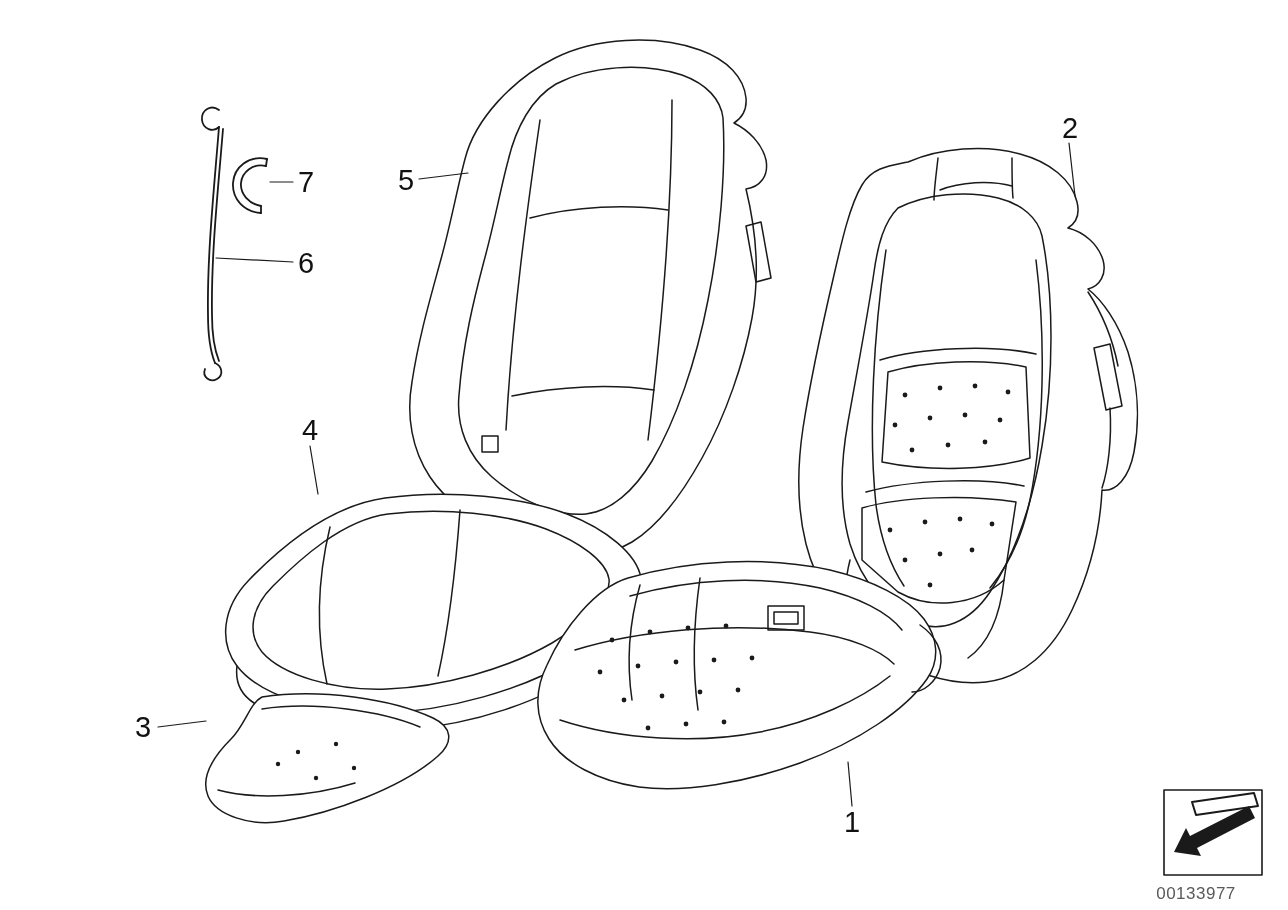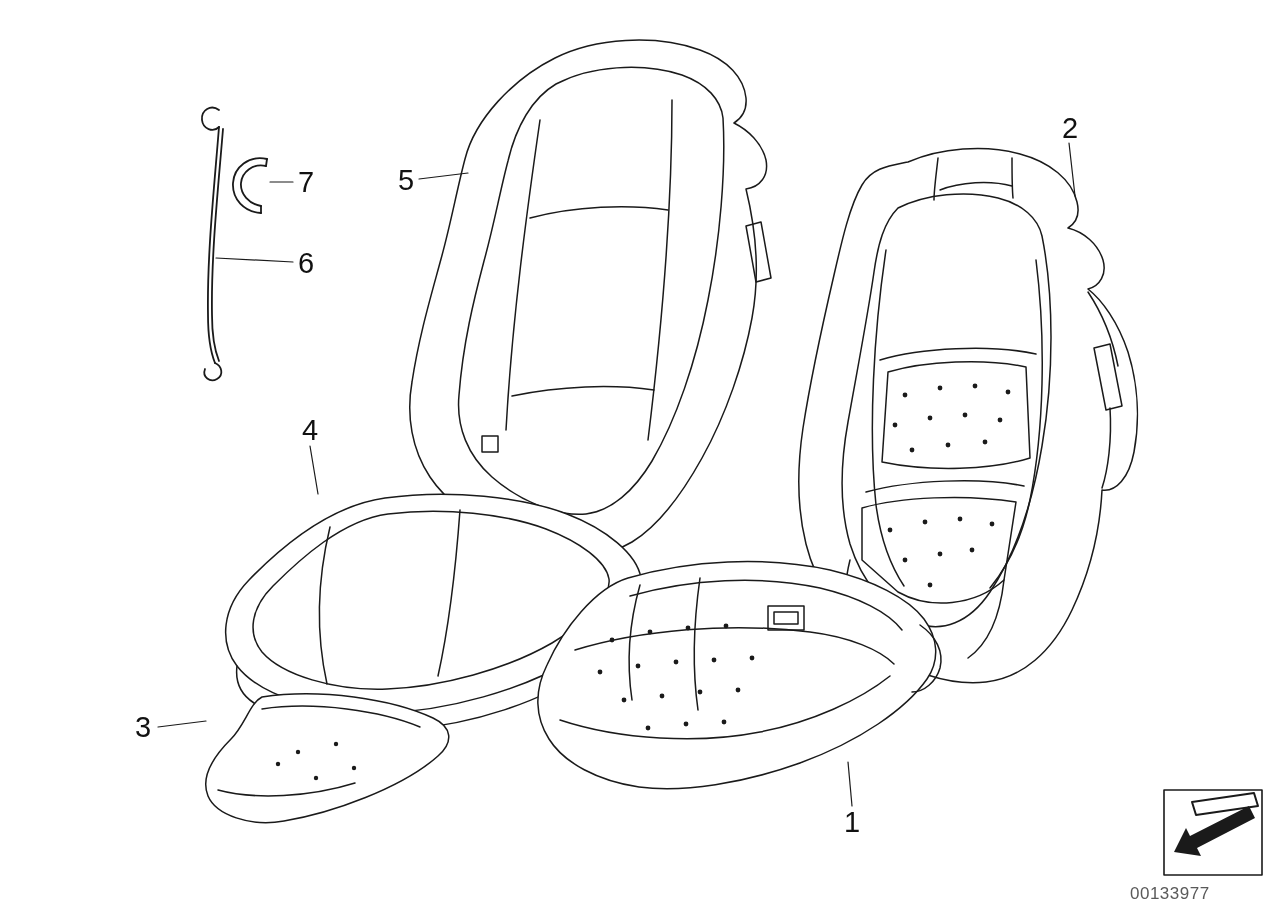--- a/index.html
+++ b/index.html
@@ -16,21 +16,21 @@
     transform:translate(-50%,-50%);
     font-size:29px;
     color:#111111;
     line-height:1;
     cursor:pointer;
     user-select:none;
   }
   .diagram-number{
     position:absolute;
     left:1130px;top:884px;width:132px;
-    text-align:left;
+    text-align:center;
     font-size:17px;
     letter-spacing:0.5px;
     color:#5a5a5a;
   }
 </style>
 </head>
 <body>
 
 <div class="stage">
 

